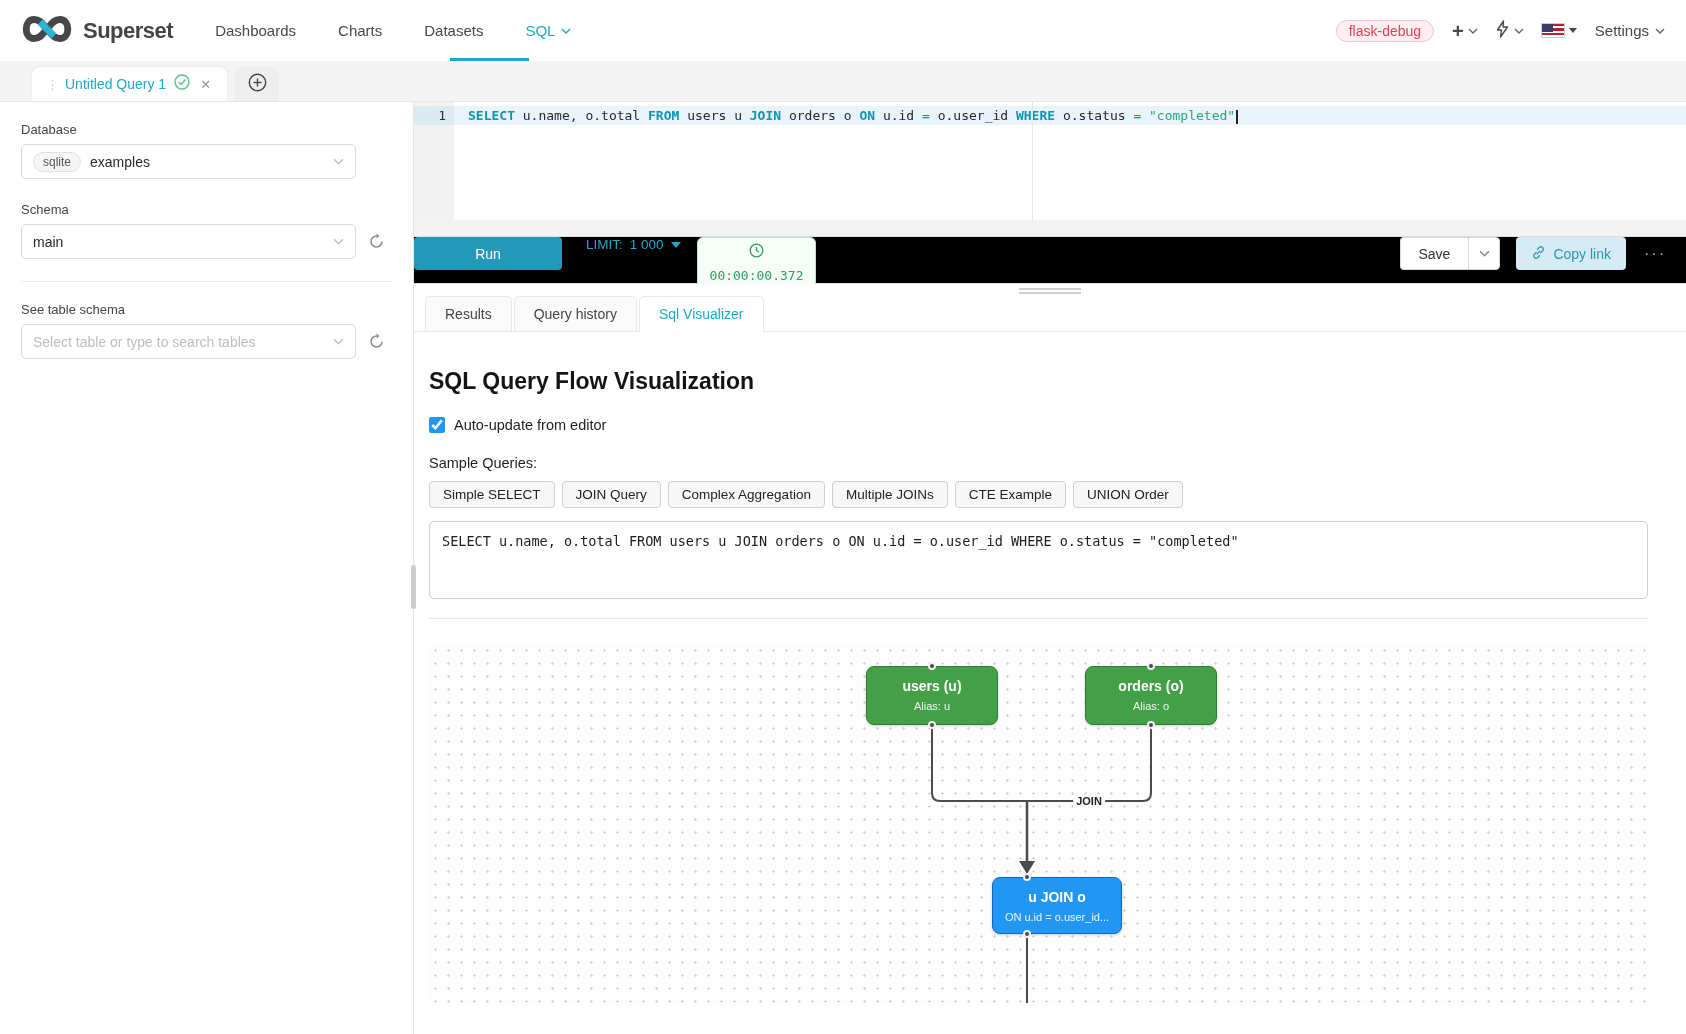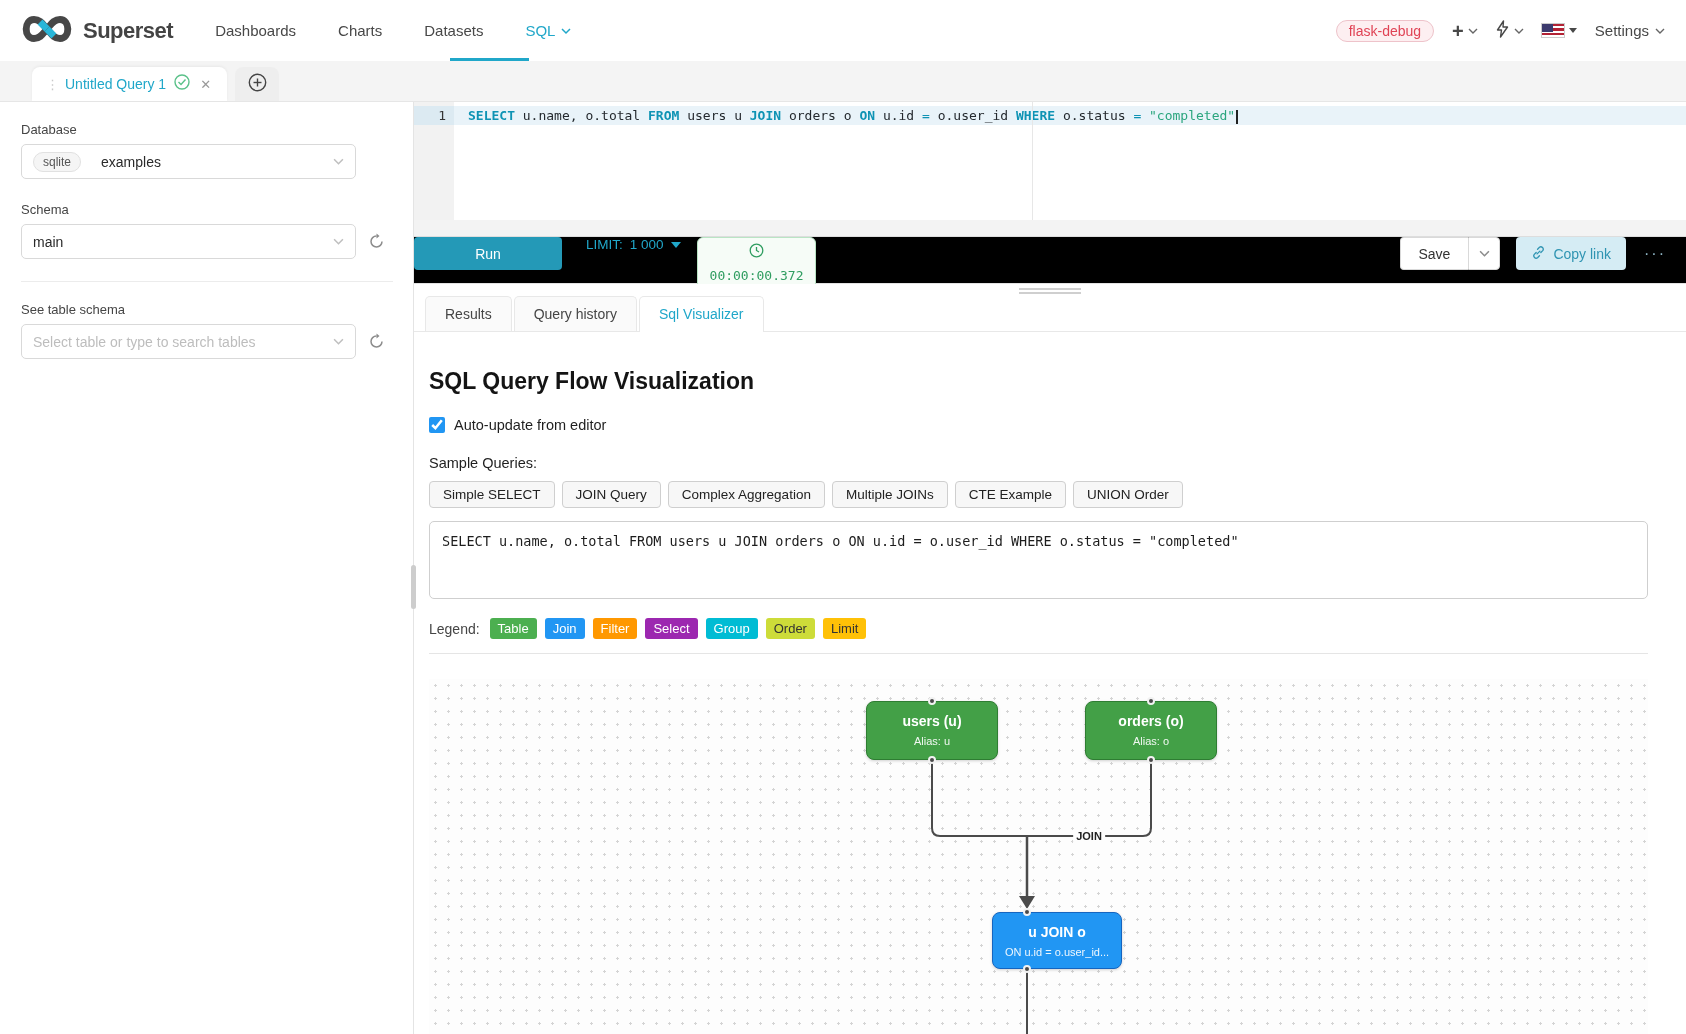--- a/index.html
+++ b/index.html
@@ -38,21 +38,21 @@
   .qtab-close { color:#999; font-size:13px; cursor:pointer; padding:0 2px; }
   .plus-tab { height:34px; width:44px; margin-left:8px; background:#eeeeee; border-radius:8px 8px 0 0;
     display:flex; align-items:center; justify-content:center; cursor:pointer; }
 
   
   .body-row { display:flex; height:932px; }
   .sidebar { width:414px; border-right:1px solid #e4e4e4; padding:20px 0 0 21px; position:relative; }
   .side-label { font-size:13px; color:#454545; margin-bottom:7px; }
   .side-row { display:flex; align-items:center; gap:12px; }
   .select { width:335px; height:35px; border:1px solid #d9d9d9; border-radius:5px; background:#fff;
-    display:flex; align-items:center; padding:0 11px; gap:20px; cursor:pointer; }
+    display:flex; align-items:center; padding:0 11px; gap:9px; cursor:pointer; }
   .select .chevron { margin-left:auto; color:#bfbfbf; }
   .db-pill { font-size:12px; color:#555; background:#f5f5f5; border:1px solid #e1e1e1;
     border-radius:11px; padding:2px 9px; }
   .select-value { font-size:14px; color:#2a2a2a; }
   .select-placeholder { font-size:14px; color:#bdbdbd; }
   .refresh-ic { color:#8c8c8c; cursor:pointer; display:flex; }
   .side-hr { border:none; border-top:1px solid #ececec; margin:22px 21px 20px 0; width:372px; margin-left:0; }
   .side-grip { position:absolute; right:-3px; top:463px; width:5px; height:44px; background:#cdcdcd; border-radius:3px; }
 
   .main { flex:1; display:flex; flex-direction:column; position:relative; }
@@ -360,30 +360,20 @@
         <button class="sample-btn">Simple SELECT</button>
         <button class="sample-btn">JOIN Query</button>
         <button class="sample-btn">Complex Aggregation</button>
         <button class="sample-btn">Multiple JOINs</button>
         <button class="sample-btn">CTE Example</button>
         <button class="sample-btn">UNION Order</button>
       </div>
 
       <textarea class="query-box" spellcheck="false" style="">SELECT u.name, o.total FROM users u JOIN orders o ON u.id = o.user_id WHERE o.status = "completed"</textarea>
 
-      <div class="legend-row">
-        <span class="legend-title">Legend:</span>
-        <span class="lg lg-table">Table</span>
-        <span class="lg lg-join">Join</span>
-        <span class="lg lg-filter">Filter</span>
-        <span class="lg lg-select">Select</span>
-        <span class="lg lg-group">Group</span>
-        <span class="lg lg-order">Order</span>
-        <span class="lg lg-limit">Limit</span>
-      </div>
 
       <hr class="viz-hr">
 
       
       <div class="flow">
         <svg class="edges-svg" width="1219" height="359">
           <path d="M503,81 L503,149 Q503,157 511,157 L598,157" fill="none" stroke="#4b4b4b" stroke-width="2"></path>
           <path d="M722,81 L722,149 Q722,157 714,157 L598,157" fill="none" stroke="#4b4b4b" stroke-width="2"></path>
           <path d="M598,157 L598,218" fill="none" stroke="#4b4b4b" stroke-width="2.5"></path>
           <polygon points="590,217 606,217 598,230" fill="#4b4b4b"></polygon>

